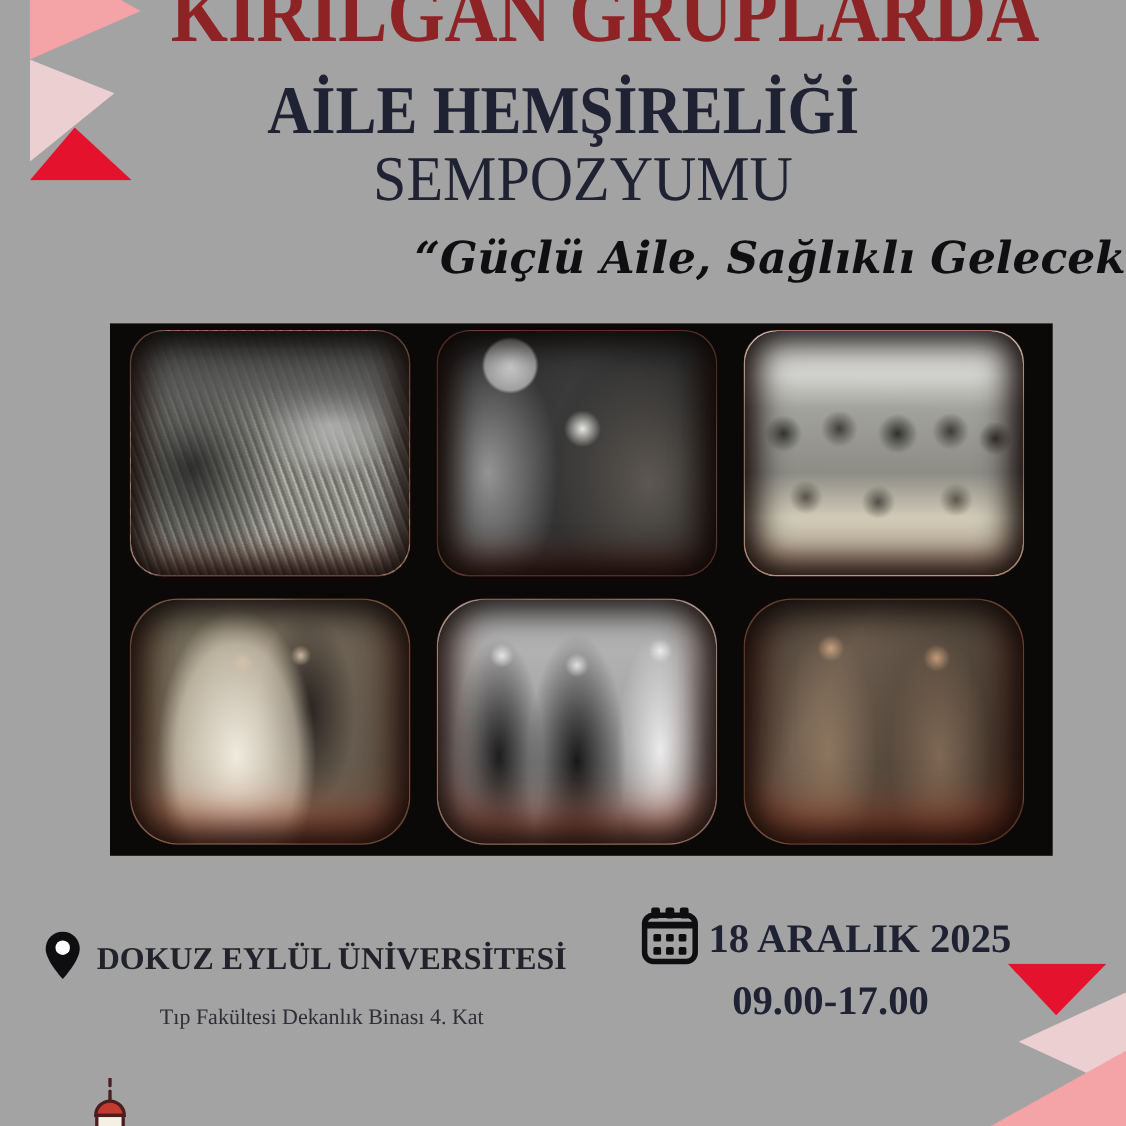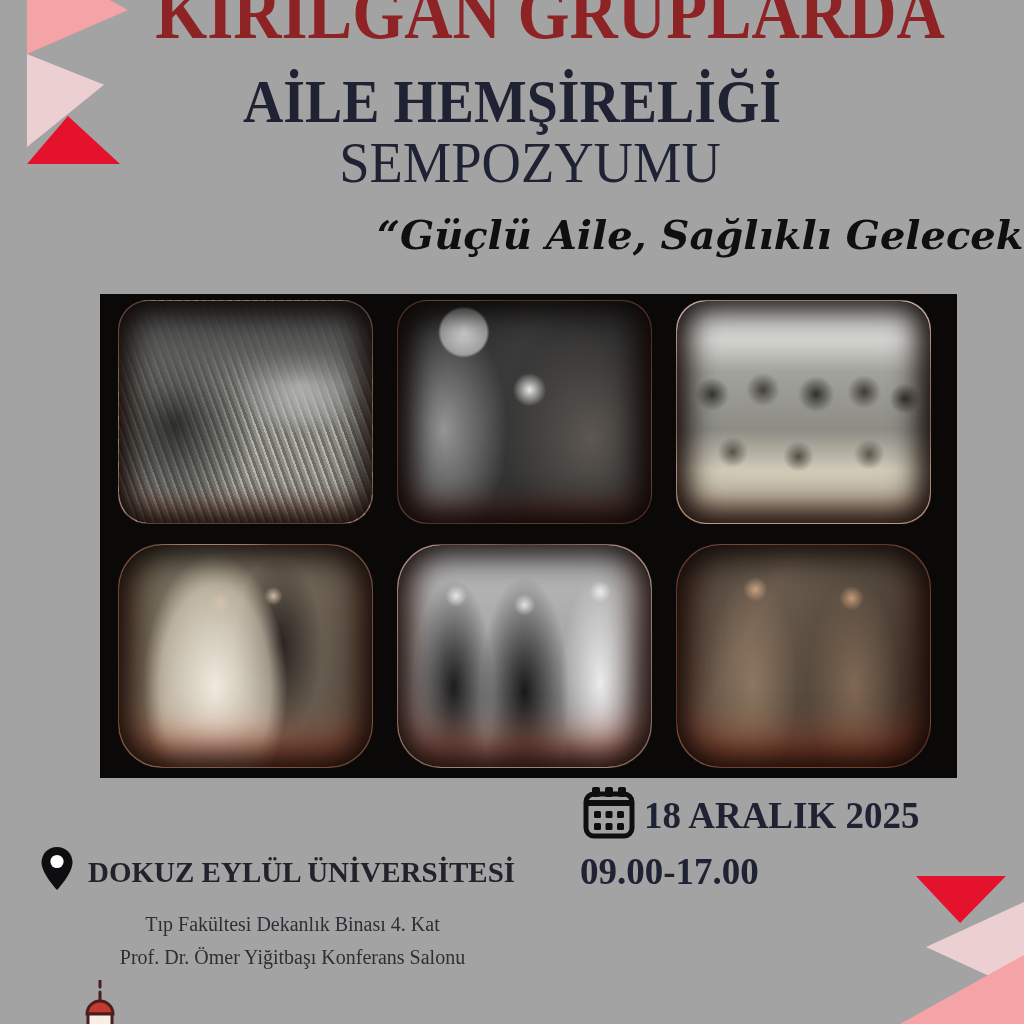--- a/index.html
+++ b/index.html
@@ -114,24 +114,24 @@
 
   
   .loc-block {
     position:absolute; left:40px; top:846px; width:505px; text-align:center;
     color:#2a2a32;
   }
   .venue-line { display:flex; align-items:center; justify-content:flex-start; gap:14px; margin-bottom:10px; }
   .venue-name { font-size:29px; font-weight:bold; color:#22222c; white-space:nowrap; }
   .addr { font-size:20px; line-height:33px; color:#2e2e36; white-space:nowrap; }
 
-  .date-block { position:absolute; left:580px; top:784px; width:350px; color:#1e2233; }
+  .date-block { position:absolute; left:580px; top:822px; width:350px; color:#1e2233; }
   .date-line { display:flex; align-items:center; gap:6px; }
   .date-text { font-size:37px; font-weight:bold; white-space:nowrap; }
-  .time-text { font-size:37px; font-weight:bold; text-align:left; margin-top:4px; }
+  .time-text { font-size:37px; font-weight:bold; text-align:center; margin-top:4px; }
 
   .tower { position:absolute; left:74px; top:980px; }
 </style>
 </head>
 <body>
 
 <div class="poster">
 
   <div>
     <div class="tri tri-tl-salmon"></div>
@@ -157,21 +157,20 @@
     <div class="venue-line">
       <span>
         <svg width="34" height="48" viewBox="0 0 34 48">
           <path d="M17 1 C8 1 1.5 8 1.5 16.5 c0 11 15.5 27.5 15.5 27.5 s15.5 -16.5 15.5 -27.5 C32.5 8 26 1 17 1 z" fill="#0e0e10"></path>
           <circle cx="17" cy="15.5" r="6.6" fill="#ffffff"></circle>
         </svg>
       </span>
       <span class="venue-name">DOKUZ EYLÜL ÜNİVERSİTESİ</span>
     </div>
     <div class="addr">Tıp Fakültesi Dekanlık Binası 4. Kat</div>
-    <div class="addr">Prof. Dr. Ömer Yiğitbaşı Konferans Salonu</div>
   </div>
 
   <div class="date-block">
     <div class="date-line">
       <span>
         <svg width="58" height="58" viewBox="0 0 58 58">
           <rect x="6" y="10" width="46" height="42" rx="8" fill="none" stroke="#0e0e10" stroke-width="5"></rect>
           <line x1="8" y1="19" x2="50" y2="19" stroke="#0e0e10" stroke-width="6"></line>
           <rect x="12" y="3" width="8" height="10" rx="2" fill="#0e0e10"></rect>
           <rect x="25" y="3" width="8" height="10" rx="2" fill="#0e0e10"></rect>

